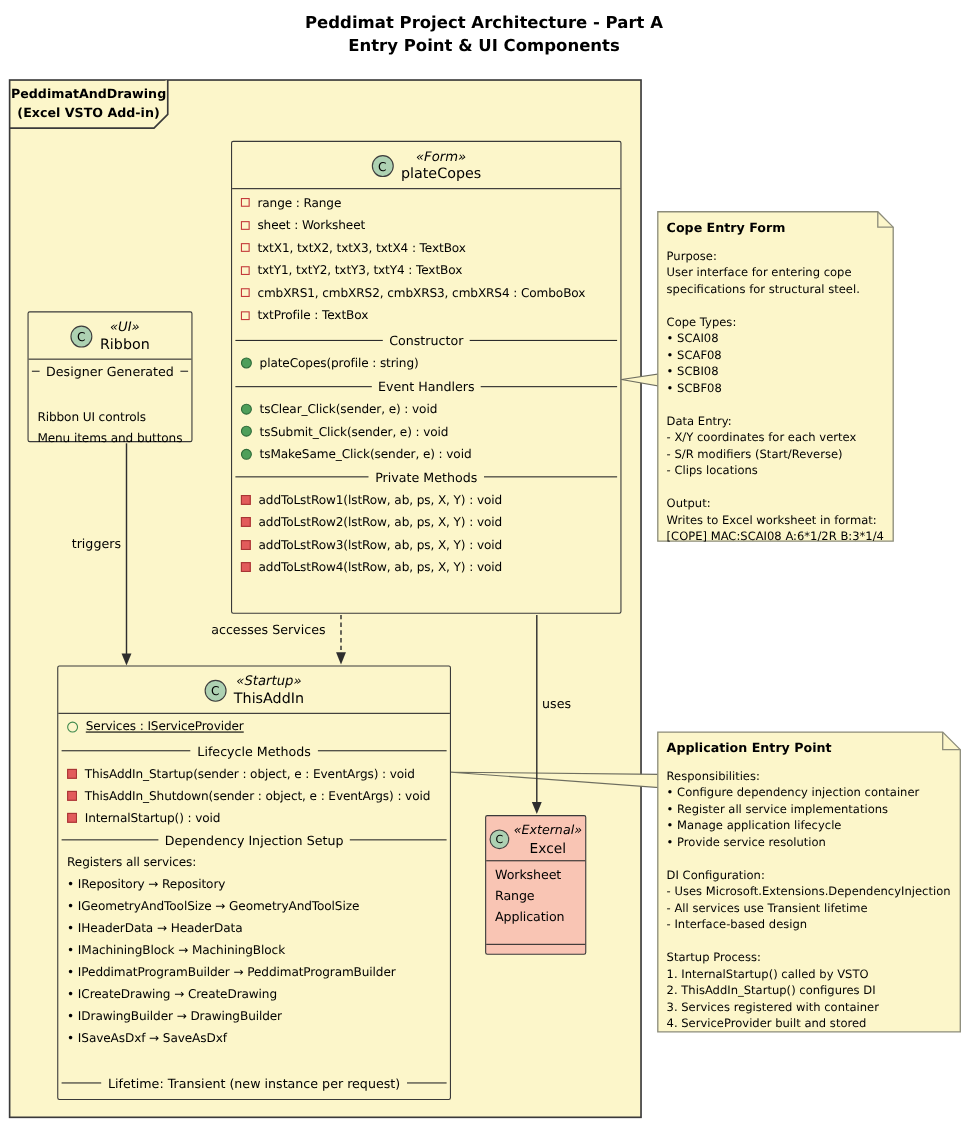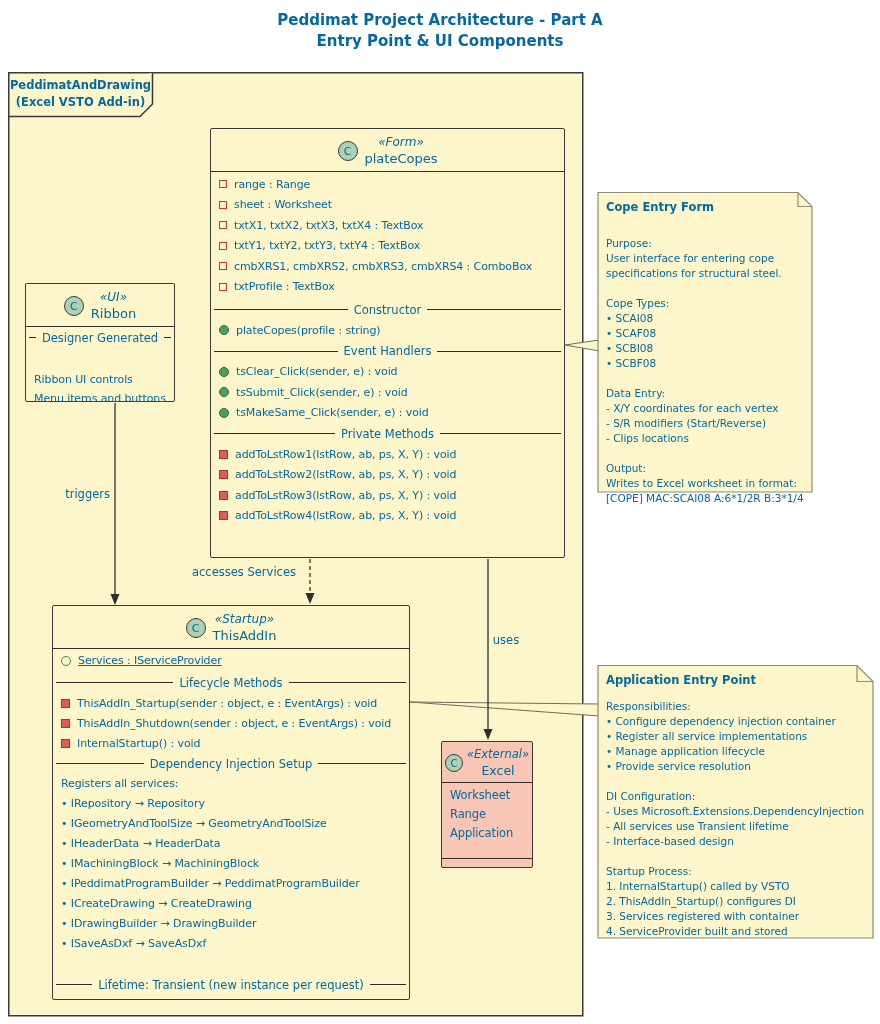--- a/index.html
+++ b/index.html
@@ -1,17 +1,17 @@
 <!DOCTYPE html>
 <html><head>
 <meta charset="utf-8">
 <style>
   html,body{margin:0;padding:0;background:#fff;}
   #canvas{position:relative;width:880px;height:1024px;background:#fff;
-          font-family:"DejaVu Sans","Liberation Sans",sans-serif;color:#0369a1;overflow:hidden;}
+          font-family:"DejaVu Sans","Liberation Sans",sans-serif;color:#000000;overflow:hidden;}
   #diagram-svg{position:absolute;left:0;top:0;z-index:1;}
   .abs{position:absolute;}
   .title{left:0;top:10px;width:880px;text-align:center;font-weight:bold;font-size:15px;line-height:21px;z-index:3;}
   .pkg-label{left:8px;top:77px;width:145px;text-align:center;font-weight:bold;font-size:11.5px;line-height:17px;z-index:3;}
   .uml-class{position:absolute;z-index:2;background:#FCF6CA;border:1.5px solid #3a3a3a;border-radius:2px;
              box-sizing:border-box;display:flex;flex-direction:column;}
   .chead{display:flex;align-items:center;justify-content:center;gap:7px;padding:6px 4px 4px;}
   .badge{width:20px;height:20px;border-radius:50%;background:#ADD1B2;border:1px solid #3c3c3c;
          display:flex;align-items:center;justify-content:center;font-size:11px;flex:none;box-sizing:border-box;}
   .badge.small{width:18px;height:18px;font-size:10px;}
@@ -233,21 +233,21 @@
 Range
 Application</div>
     <div class="divider mt-auto" style="margin-bottom:8px;"></div>
   </div>
 
   <div class="edge-label" style="left:40px;top:487px;width:70px;text-align:right;">triggers</div>
   <div class="edge-label" style="left:192px;top:565px;width:112px;text-align:left;">accesses Services</div>
   <div class="edge-label" style="left:446px;top:633px;width:40px;text-align:center;margin-left:40px;">uses</div>
 
   <div class="note-text" style="left:606px;top:200px;width:198px;">
-    <div class="note-title" style="margin-bottom:21px;">Cope Entry Form</div>
+    <div class="note-title" style="margin-bottom:11px;">Cope Entry Form</div>
     <div class="note-body">Purpose:
 User interface for entering cope
 specifications for structural steel.
 
 Cope Types:
 • SCAI08
 • SCAF08
 • SCBI08
 • SCBF08
 

